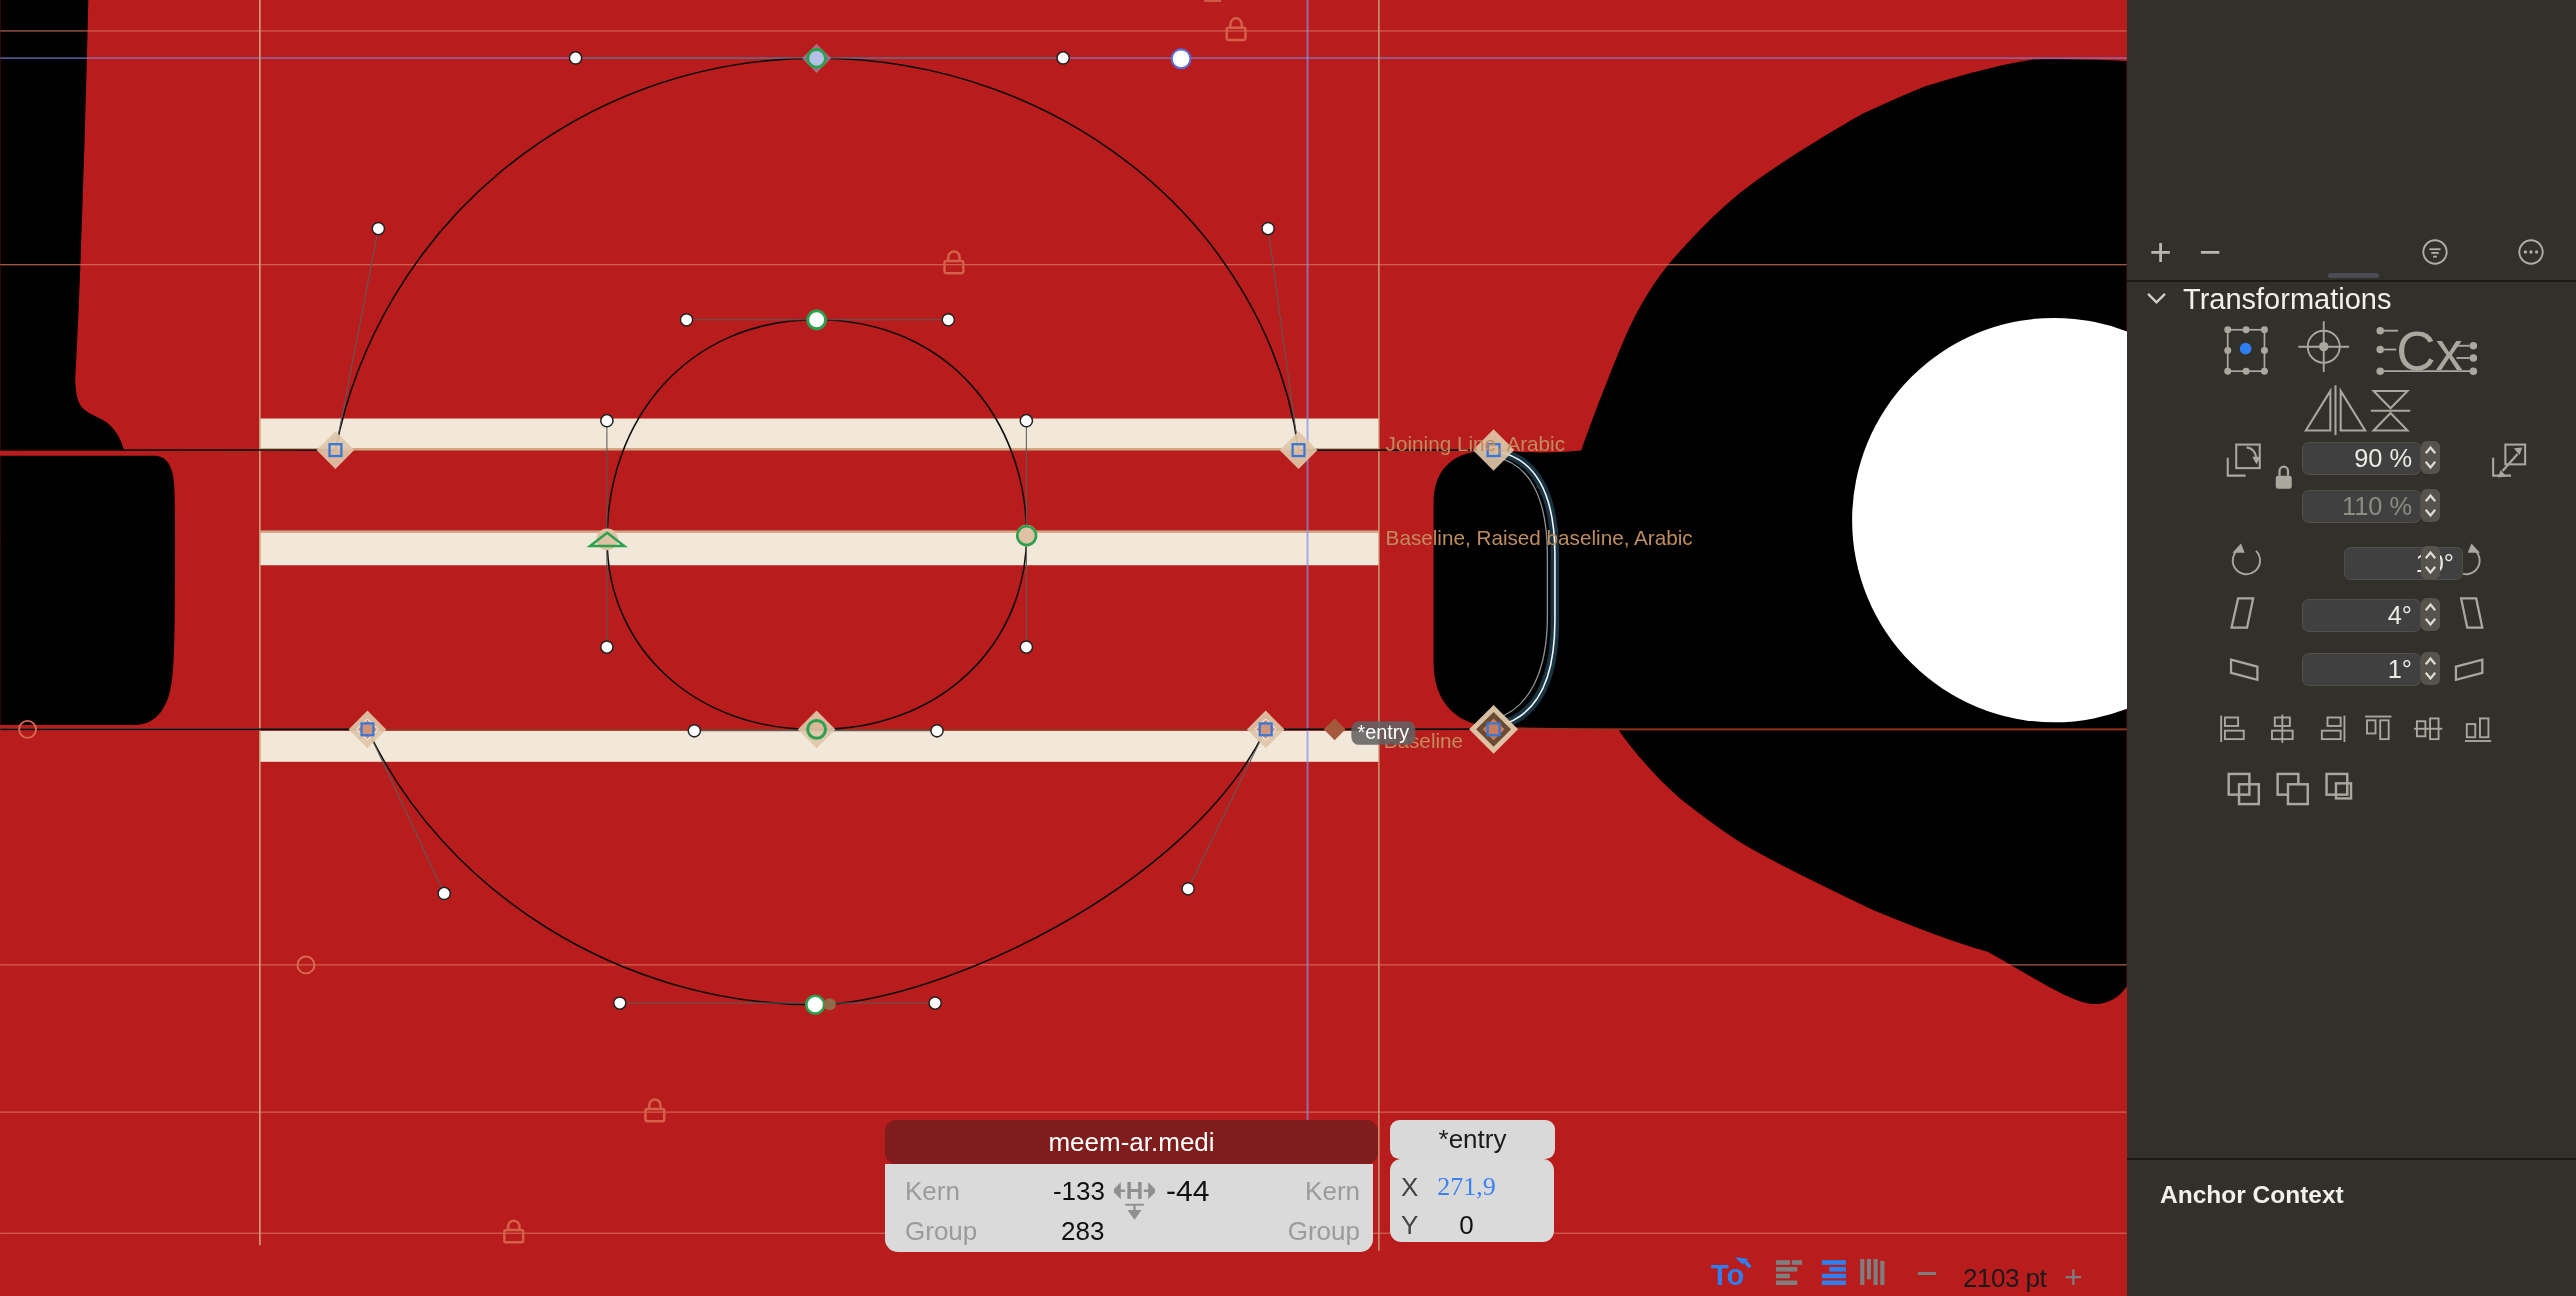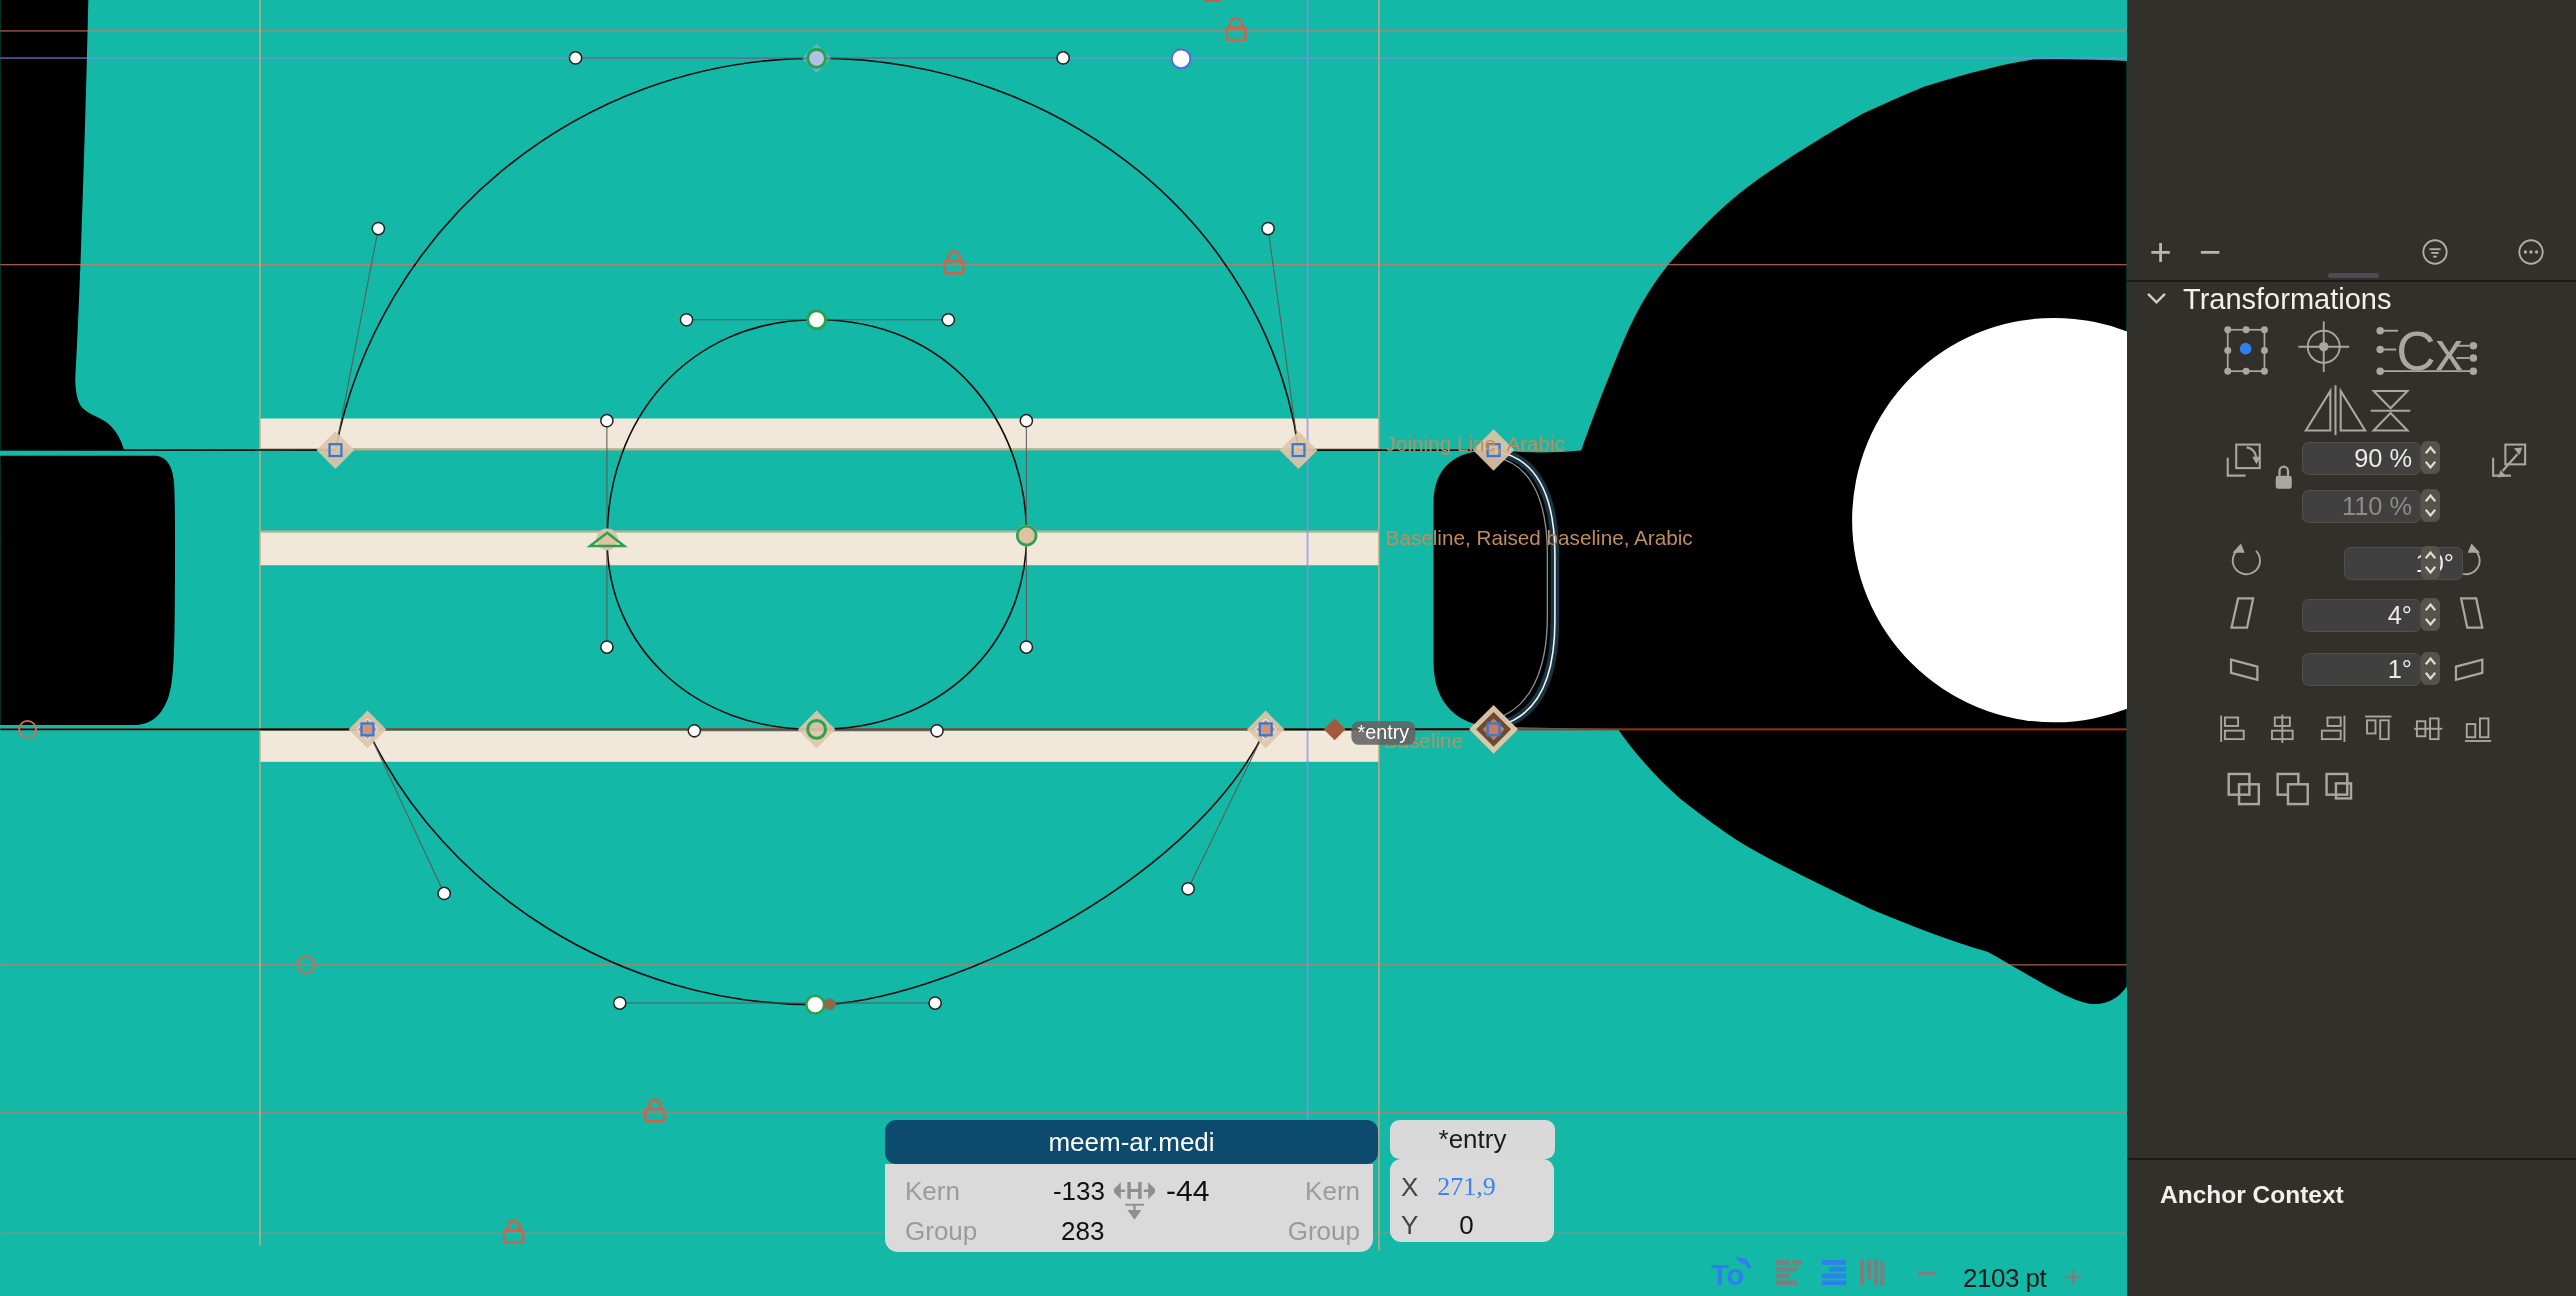--- a/index.html
+++ b/index.html
@@ -1,17 +1,17 @@
 <!DOCTYPE html>
 <html style="font-size:15px"><head>
 <meta charset="utf-8">
 <style>
   html,body{margin:0;padding:0;background:#fff;}
   #stage{position:relative;width:2576px;height:1296px;overflow:hidden;font-family:"Liberation Sans",sans-serif;}
-  #canvas{position:absolute;left:0;top:0;width:2127px;height:1296px;background:#14b8a6;}
+  #canvas{position:absolute;left:0;top:0;width:2127px;height:1296px;background:#b91c1c;}
   .abs{position:absolute;}
   #side{position:absolute;left:2127px;top:0;width:449px;height:1296px;background:#31302a;}
   .fld{position:absolute;background:#404040;border:0.9px solid #514f48;border-radius:6.6px;width:109px;height:31px;
        color:#eceae5;font-size:25.4px;text-align:right;padding-right:7.5px;line-height:31px;box-sizing:content-box;}
   .stp{position:absolute;width:19px;height:33px;background:#55534b;border-radius:5.6px;}
   .stp svg{position:absolute;left:0;top:0;}
 </style>
 </head>
 <body>
 <div id="stage">
@@ -168,21 +168,21 @@
  </g>
 
  <rect x="1436.6" y="767" width="68" height="25" rx="8" fill="rgba(98,98,98,0.88)"></rect>
  <text x="1470.6" y="786" font-family="Liberation Sans, sans-serif" font-size="21" fill="#fff" text-anchor="middle">*entry</text>
 </svg>
 
 </div>
 
 <div class="abs" style="left:885px;top:1164px;width:488px;height:88px;background:#dadada;border-radius:0 0 13px 13px;"></div>
 <div class="abs" style="left:1390px;top:1159px;width:164px;height:83px;background:#dadada;border-radius:11.3px;"></div>
-<div class="abs" style="left:885px;top:1120px;width:493px;height:44px;background:#0c4a6e;border-radius:11.3px;color:#fff;font-size:26px;text-align:center;line-height:44px;">meem-ar.medi</div>
+<div class="abs" style="left:885px;top:1120px;width:493px;height:44px;background:#7f1d1d;border-radius:11.3px;color:#fff;font-size:26px;text-align:center;line-height:44px;">meem-ar.medi</div>
 <div class="abs" style="left:1390px;top:1120px;width:165px;height:39px;background:#d9d9d9;border-radius:9.4px;color:#1c1c1c;font-size:26px;text-align:center;line-height:39px;">*entry</div>
 <div class="abs" style="left:905px;top:1178px;height:26px;line-height:26px;font-size:26px;color:#9b9b9b;">Kern</div>
 <div class="abs" style="left:905px;top:1218px;height:26px;line-height:26px;font-size:26px;color:#9b9b9b;">Group</div>
 <div class="abs" style="left:959px;top:1178px;width:146px;height:26px;line-height:26px;font-size:26px;color:#111;text-align:right;">-133</div>
 <div class="abs" style="left:1166px;top:1178px;height:26px;line-height:26px;font-size:30px;color:#111;">-44</div>
 <div class="abs" style="left:1061px;top:1218px;width:146px;height:26px;line-height:26px;font-size:26px;color:#111;text-align:left;">283</div>
 <div class="abs" style="left:1228px;top:1178px;width:132px;height:26px;line-height:26px;font-size:26px;color:#9b9b9b;text-align:right;">Kern</div>
 <div class="abs" style="left:1228px;top:1218px;width:132px;height:26px;line-height:26px;font-size:26px;color:#9b9b9b;text-align:right;">Group</div>
 <div class="abs" style="left:1401px;top:1174px;height:26px;line-height:26px;font-size:26px;color:#444;">X</div>
 <div class="abs" style="left:1401px;top:1212px;height:26px;line-height:26px;font-size:26px;color:#444;">Y</div>

